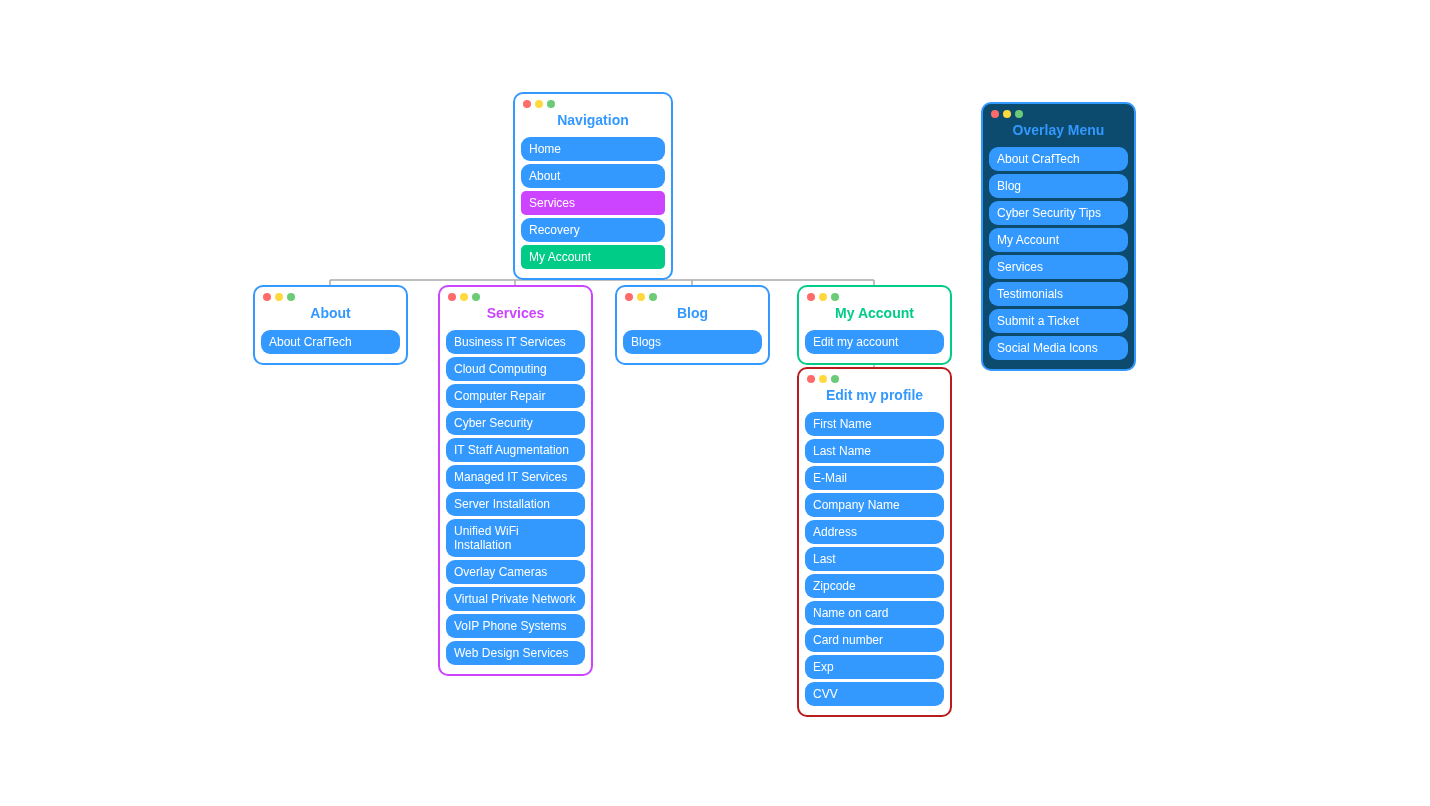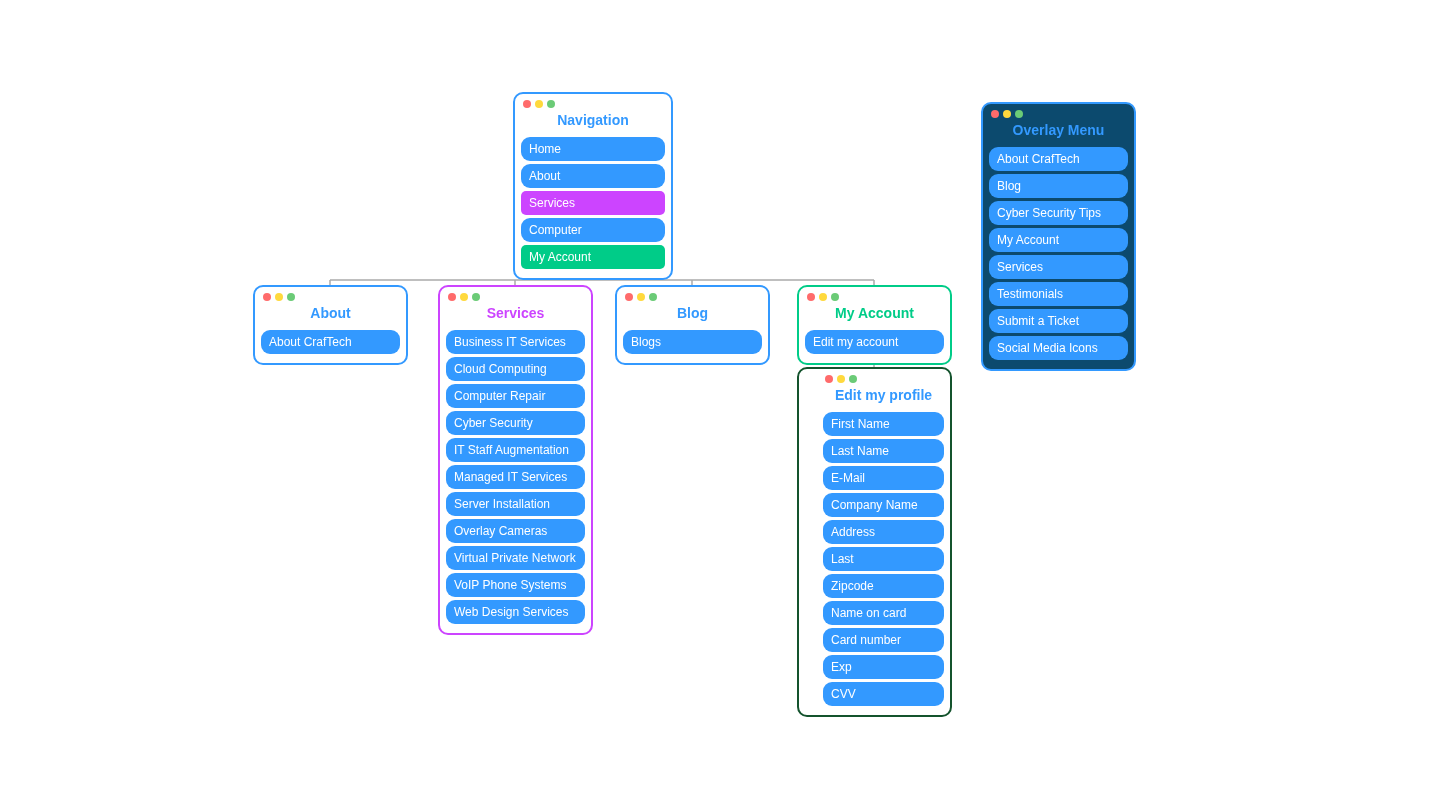--- a/index.html
+++ b/index.html
@@ -122,23 +122,22 @@
       border: 2px solid #00cc88;
       background: #fff;
     }
     #myaccount-card .card-title { color: #00cc88; }
 
     
     #editprofile-card {
       left: 797px;
       top: 330px;
       width: 155px;
-      border: 2px solid #14532d;
-      background: #fff;
-      padding-left: 18px;
+      border: 2px solid #b91c1c;
+      background: #fff;
     }
     #editprofile-card .card-title { color: #3399ff; }
 
     
     #overlay-card {
       left: 981px;
       top: 65px;
       width: 155px;
       border: 2px solid #3399ff;
       background: #0c4a6e;
@@ -170,21 +169,21 @@
   <div class="card" id="nav-card">
     <div class="dots">
       <div class="dot"></div>
       <div class="dot"></div>
       <div class="dot"></div>
     </div>
     <div class="card-title">Navigation</div>
     <div class="menu-item nav-item-blue">Home</div>
     <div class="menu-item nav-item-blue">About</div>
     <div class="menu-item nav-item-purple">Services</div>
-    <div class="menu-item nav-item-blue">Computer</div>
+    <div class="menu-item nav-item-blue">Recovery</div>
     <div class="menu-item nav-item-green">My Account</div>
     <div style="height:6px;"></div>
   </div>
 
   <div class="card" id="about-card">
     <div class="dots">
       <div class="dot"></div>
       <div class="dot"></div>
       <div class="dot"></div>
     </div>
@@ -200,20 +199,21 @@
       <div class="dot"></div>
     </div>
     <div class="card-title">Services</div>
     <div class="menu-item nav-item-blue">Business IT Services</div>
     <div class="menu-item nav-item-blue">Cloud Computing</div>
     <div class="menu-item nav-item-blue">Computer Repair</div>
     <div class="menu-item nav-item-blue">Cyber Security</div>
     <div class="menu-item nav-item-blue">IT Staff Augmentation</div>
     <div class="menu-item nav-item-blue">Managed IT Services</div>
     <div class="menu-item nav-item-blue">Server Installation</div>
+    <div class="menu-item nav-item-blue">Unified WiFi Installation</div>
     <div class="menu-item nav-item-blue">Overlay Cameras</div>
     <div class="menu-item nav-item-blue">Virtual Private Network</div>
     <div class="menu-item nav-item-blue">VoIP Phone Systems</div>
     <div class="menu-item nav-item-blue">Web Design Services</div>
     <div style="height:6px;"></div>
   </div>
 
   <div class="card" id="blog-card">
     <div class="dots">
       <div class="dot"></div>

